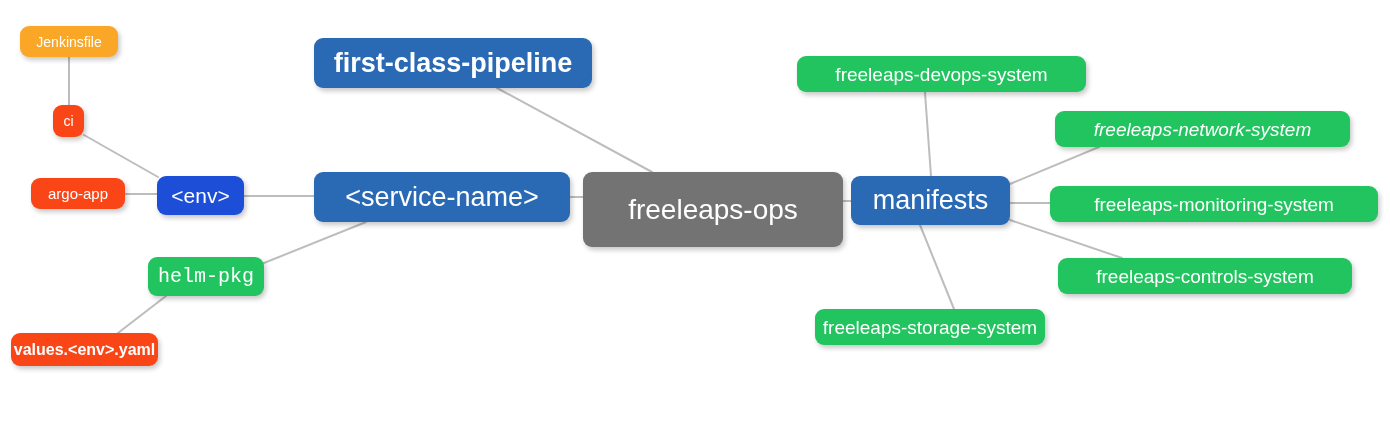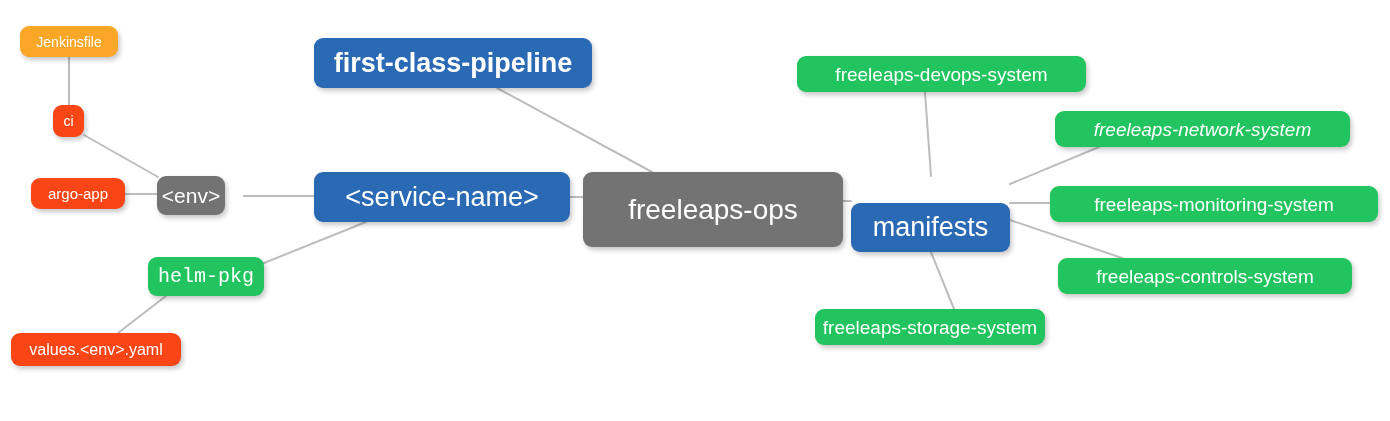--- a/index.html
+++ b/index.html
@@ -71,39 +71,39 @@
   <div id="node-layer">
       <div class="node" style="left: 20px; top: 26px; width: 98px; height: 31px; background: rgb(250, 167, 40); font-size: 14px;">
         <span class="node-label">Jenkinsfile</span>
       </div>
       <div class="node" style="left: 53px; top: 105px; width: 31px; height: 32px; background: rgb(250, 70, 22); font-size: 14px;">
         <span class="node-label">ci</span>
       </div>
       <div class="node" style="left: 31px; top: 178px; width: 94px; height: 31px; background: rgb(250, 70, 22); font-size: 15px;">
         <span class="node-label">argo-app</span>
       </div>
-      <div class="node" style="left: 157px; top: 176px; width: 68px; height: 39px; background: #737373; font-size: 21px;">
+      <div class="node" style="left: 157px; top: 176px; width: 87px; height: 39px; background: #1d4ed8; font-size: 21px;">
         <span class="node-label">&lt;env&gt;</span>
       </div>
       <div class="node" style="left: 148px; top: 257px; width: 116px; height: 39px; background: rgb(33, 196, 94); font-size: 20px; font-family: Liberation Mono, monospace;">
         <span class="node-label">helm-pkg</span>
       </div>
-      <div class="node" style="left: 11px; top: 333px; width: 170px; height: 33px; background: rgb(250, 70, 22); font-size: 16px;">
+      <div class="node" style="left: 11px; top: 333px; width: 147px; height: 33px; background: rgb(250, 70, 22); font-size: 16px; font-weight: bold;">
         <span class="node-label">values.&lt;env&gt;.yaml</span>
       </div>
       <div class="node" style="left: 314px; top: 38px; width: 278px; height: 50px; background: rgb(42, 105, 180); font-size: 27px; font-weight: bold;">
         <span class="node-label">first-class-pipeline</span>
       </div>
       <div class="node" style="left: 314px; top: 172px; width: 256px; height: 50px; background: rgb(42, 105, 180); font-size: 27px;">
         <span class="node-label">&lt;service-name&gt;</span>
       </div>
       <div class="node" style="left: 583px; top: 172px; width: 260px; height: 75px; background: #737373; font-size: 28px;">
         <span class="node-label">freeleaps-ops</span>
       </div>
-      <div class="node" style="left: 851px; top: 176px; width: 159px; height: 49px; background: rgb(42, 105, 180); font-size: 27px; margin-top: 27px;">
+      <div class="node" style="left: 851px; top: 176px; width: 159px; height: 49px; background: rgb(42, 105, 180); font-size: 27px;">
         <span class="node-label">manifests</span>
       </div>
       <div class="node" style="left: 797px; top: 29px; width: 289px; height: 36px; background: rgb(33, 196, 94); font-size: 19px; margin-top: 27px;">
         <span class="node-label">freeleaps-devops-system</span>
       </div>
       <div class="node" style="left: 1055px; top: 111px; width: 295px; height: 36px; background: rgb(33, 196, 94); font-size: 19px; font-style: italic;">
         <span class="node-label">freeleaps-network-system</span>
       </div>
       <div class="node" style="left: 1050px; top: 186px; width: 328px; height: 36px; background: rgb(33, 196, 94); font-size: 19px;">
         <span class="node-label">freeleaps-monitoring-system</span>

